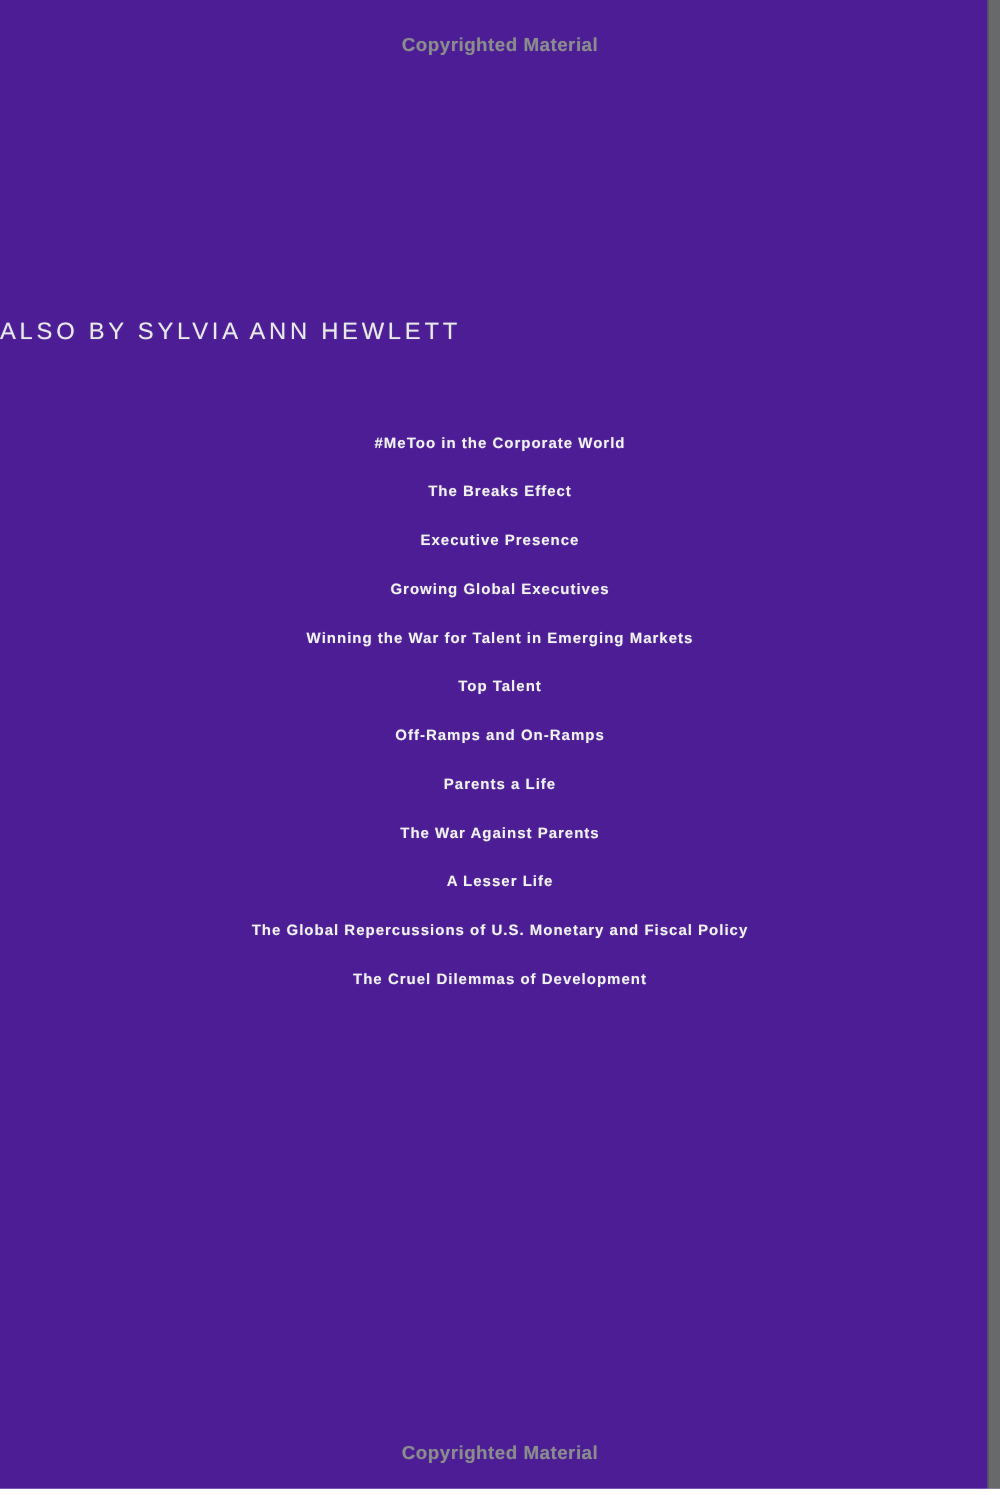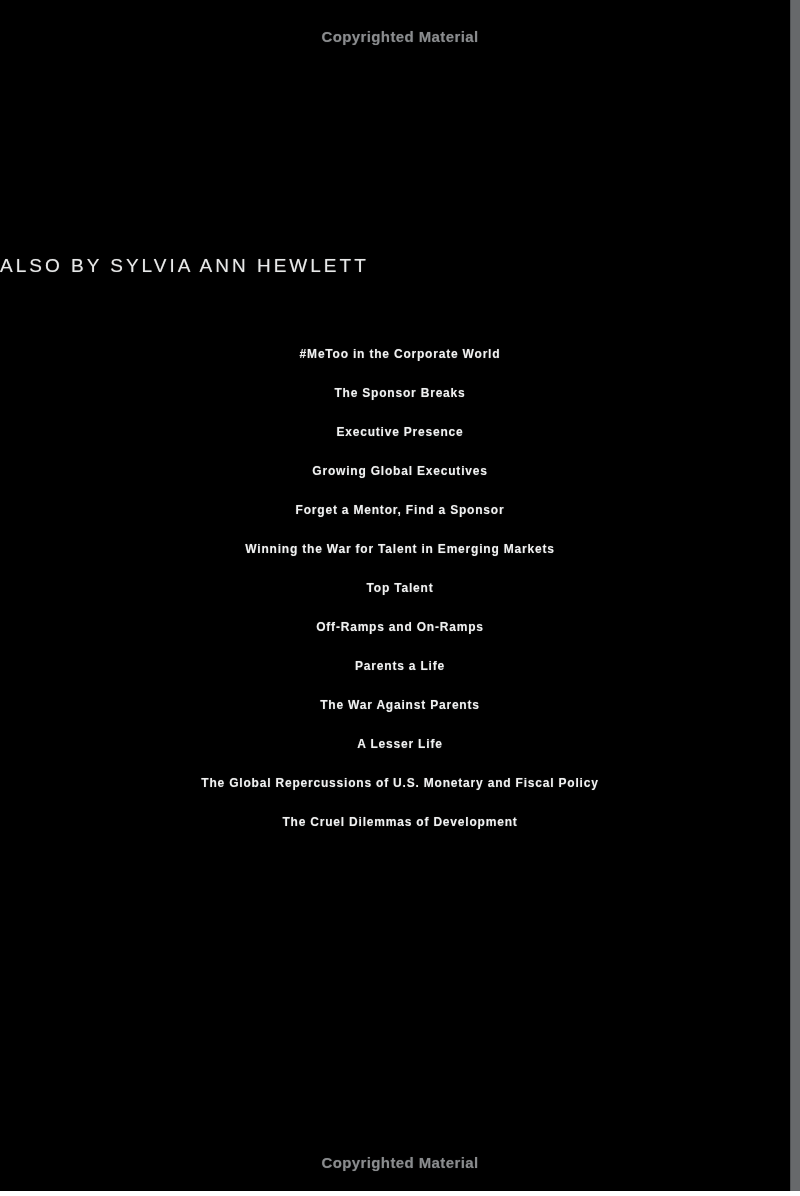--- a/index.html
+++ b/index.html
@@ -5,21 +5,21 @@
   html, body {
     margin: 0;
     padding: 0;
     background: #ffffff;
     font-family: "Liberation Sans", sans-serif;
   }
   .page {
     position: relative;
     width: 800px;
     height: 1196px;
-    background: #000000;
+    background: #4c1d95;
     overflow: hidden;
   }
   
   .page-edge-right {
     position: absolute;
     top: 0;
     right: 0;
     bottom: 5px;
     width: 9px;
     background: #67696b;
@@ -82,24 +82,23 @@
 <body>
 
 <div class="page">
 
   <div class="watermark top">Copyrighted Material</div>
 
   <div class="also-heading">ALSO BY SYLVIA ANN HEWLETT</div>
 
   <div class="title-list">
       <div class="book-title">#MeToo in the Corporate World</div>
-      <div class="book-title">The Sponsor Breaks</div>
+      <div class="book-title">The Breaks Effect</div>
       <div class="book-title">Executive Presence</div>
       <div class="book-title">Growing Global Executives</div>
-      <div class="book-title">Forget a Mentor, Find a Sponsor</div>
       <div class="book-title">Winning the War for Talent in Emerging Markets</div>
       <div class="book-title">Top Talent</div>
       <div class="book-title">Off-Ramps and On-Ramps</div>
       <div class="book-title">Parents a Life</div>
       <div class="book-title">The War Against Parents</div>
       <div class="book-title">A Lesser Life</div>
       <div class="book-title">The Global Repercussions of U.S. Monetary and Fiscal Policy</div>
       <div class="book-title">The Cruel Dilemmas of Development</div>
     </div>
 

